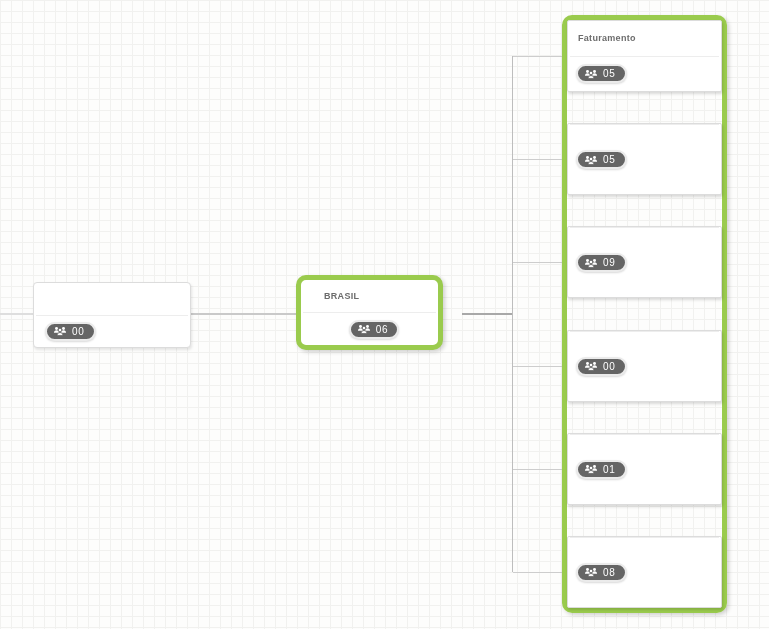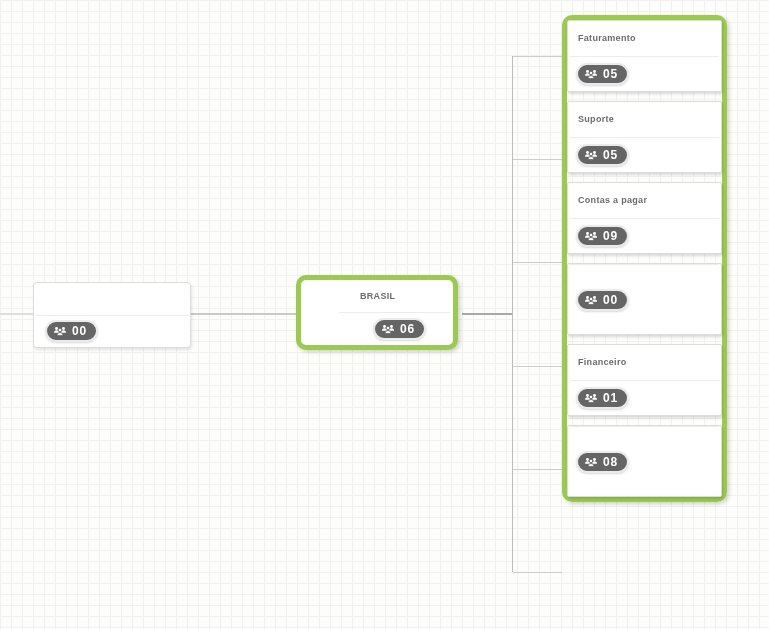--- a/index.html
+++ b/index.html
@@ -53,33 +53,33 @@
   .badge{
     display:inline-flex;align-items:center;gap:5px;
     background:#656565;
     border:2px solid #ebebeb;
     border-radius:999px;
     padding:2px 9px 2px 6px;
     box-shadow:0 1px 2px rgba(0,0,0,0.15);
     cursor:pointer;
   }
   .badge-count{
-    font-size:12px;font-weight:700;color:#ffffff;letter-spacing:.8px;
+    font-size:10px;font-weight:400;color:#ffffff;letter-spacing:.8px;
   }
 
   
   #node-root{left:33px;top:282px;width:158px;height:66px;}
   #node-root .badge-row{padding-left:11px;}
 
-  #brasil-wrap{left:296px;top:275px;width:162px;height:75px;padding-left:36px;}
+  #brasil-wrap{left:296px;top:275px;width:147px;height:75px;}
   #node-brasil .title-row{padding-left:23px;}
   #node-brasil .badge-row{padding-left:9px;justify-content:center;}
 
   #dept-panel{
-    left:562px;top:15px;width:165px;height:487px;
+    left:562px;top:15px;width:165px;height:598px;
     display:flex;flex-direction:column;justify-content:space-between;
   }
   .dept-card{
     position:relative;
     height:72px;flex:0 0 72px;
     background:#fff;
     border:1px solid #dcdcdc;
     border-radius:2px;
     box-shadow:1px 2px 3px rgba(0,0,0,0.14);
     display:flex;flex-direction:column;
@@ -171,45 +171,39 @@
                 <circle cx="8" cy="4.4" r="2" stroke="#656565" stroke-width="0.9"></circle>
                 <path d="M4.6 10.6 q0-3.4 3.4-3.4 q3.4 0 3.4 3.4 z" stroke="#656565" stroke-width="0.9"></path>
               </g>
             </svg>
           <span class="badge-count">05</span>
         </span>
       </div>
     </div>
 
     <div class="dept-card">
-      <div class="title-row">
-        <span class="node-title">Suporte</span>
-      </div>
       <div class="divider"></div>
       <div class="badge-row">
         <span class="badge">
           <svg class="icon-svg" width="14" height="10" viewBox="0 0 16 11">
               <g fill="#ffffff">
                 <circle cx="4" cy="2.6" r="1.7"></circle>
                 <path d="M1.1 7.4 q0-2.9 2.9-2.9 q2.9 0 2.9 2.9 z"></path>
                 <circle cx="12" cy="2.6" r="1.7"></circle>
                 <path d="M9.1 7.4 q0-2.9 2.9-2.9 q2.9 0 2.9 2.9 z"></path>
                 <circle cx="8" cy="4.4" r="2" stroke="#656565" stroke-width="0.9"></circle>
                 <path d="M4.6 10.6 q0-3.4 3.4-3.4 q3.4 0 3.4 3.4 z" stroke="#656565" stroke-width="0.9"></path>
               </g>
             </svg>
           <span class="badge-count">05</span>
         </span>
       </div>
     </div>
 
     <div class="dept-card">
-      <div class="title-row">
-        <span class="node-title">Contas a pagar</span>
-      </div>
       <div class="divider"></div>
       <div class="badge-row">
         <span class="badge">
           <svg class="icon-svg" width="14" height="10" viewBox="0 0 16 11">
               <g fill="#ffffff">
                 <circle cx="4" cy="2.6" r="1.7"></circle>
                 <path d="M1.1 7.4 q0-2.9 2.9-2.9 q2.9 0 2.9 2.9 z"></path>
                 <circle cx="12" cy="2.6" r="1.7"></circle>
                 <path d="M9.1 7.4 q0-2.9 2.9-2.9 q2.9 0 2.9 2.9 z"></path>
                 <circle cx="8" cy="4.4" r="2" stroke="#656565" stroke-width="0.9"></circle>
@@ -234,23 +228,20 @@
                 <circle cx="8" cy="4.4" r="2" stroke="#656565" stroke-width="0.9"></circle>
                 <path d="M4.6 10.6 q0-3.4 3.4-3.4 q3.4 0 3.4 3.4 z" stroke="#656565" stroke-width="0.9"></path>
               </g>
             </svg>
           <span class="badge-count">00</span>
         </span>
       </div>
     </div>
 
     <div class="dept-card">
-      <div class="title-row">
-        <span class="node-title">Financeiro</span>
-      </div>
       <div class="divider"></div>
       <div class="badge-row">
         <span class="badge">
           <svg class="icon-svg" width="14" height="10" viewBox="0 0 16 11">
               <g fill="#ffffff">
                 <circle cx="4" cy="2.6" r="1.7"></circle>
                 <path d="M1.1 7.4 q0-2.9 2.9-2.9 q2.9 0 2.9 2.9 z"></path>
                 <circle cx="12" cy="2.6" r="1.7"></circle>
                 <path d="M9.1 7.4 q0-2.9 2.9-2.9 q2.9 0 2.9 2.9 z"></path>
                 <circle cx="8" cy="4.4" r="2" stroke="#656565" stroke-width="0.9"></circle>

